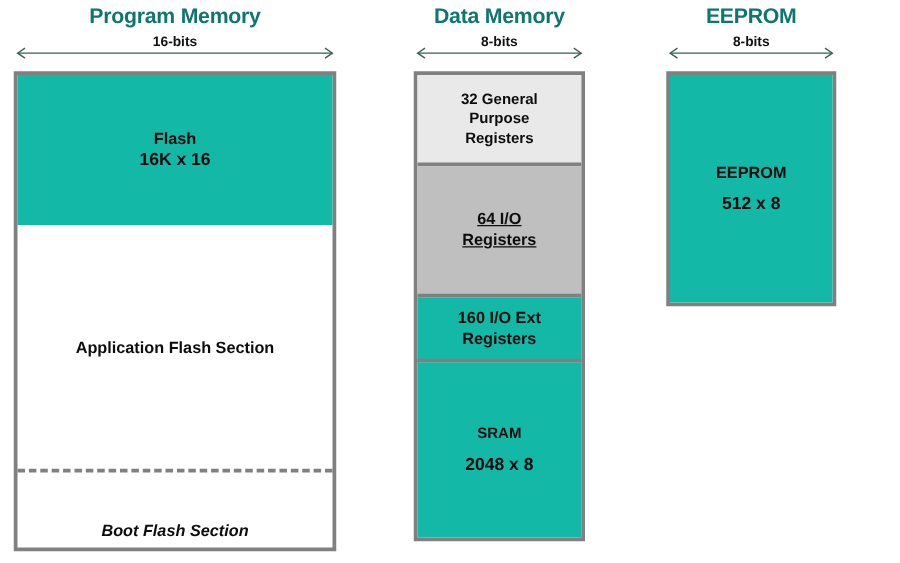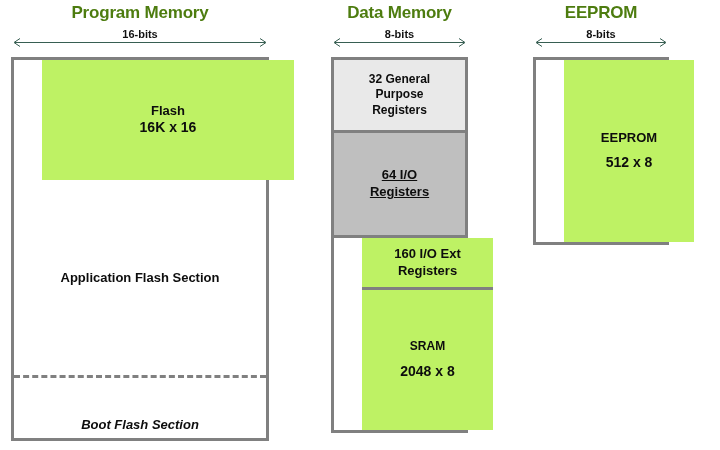--- a/index.html
+++ b/index.html
@@ -21,21 +21,21 @@
 
   .col-title {
     position: absolute;
     top: 3px;
     left: 0;
     width: 100%;
     text-align: center;
     font-size: 17px;
     font-weight: bold;
     letter-spacing: -0.2px;
-    color: #4d7c0f;
+    color: #0f766e;
     white-space: nowrap;
   }
 
   
   .arrow-wrap {
     position: absolute;
     height: 22px;
   }
   .arrow-label {
     position: absolute;
@@ -99,21 +99,21 @@
   .dashed-rule {
     position: absolute;
     left: 0;
     width: 100%;
     border-top: 3px dashed #808080;
     height: 0;
   }
 
   .fill-light { background: #e9e9e9; }
   .fill-dark  { background: #bfbfbf; }
-  .fill-white { background: #bef264; margin-left: 28px; }
+  .fill-white { background: #14b8a6; }
 </style>
 </head>
 <body>
 
 <div class="column" style="left:11px; width:258px; height:450px;">
 
   <div class="col-title" style="width:258px;">Program Memory</div>
 
   <div class="arrow-wrap" style="left:0px; top:26px; width:258px;">
     <span class="arrow-label">16-bits</span>

